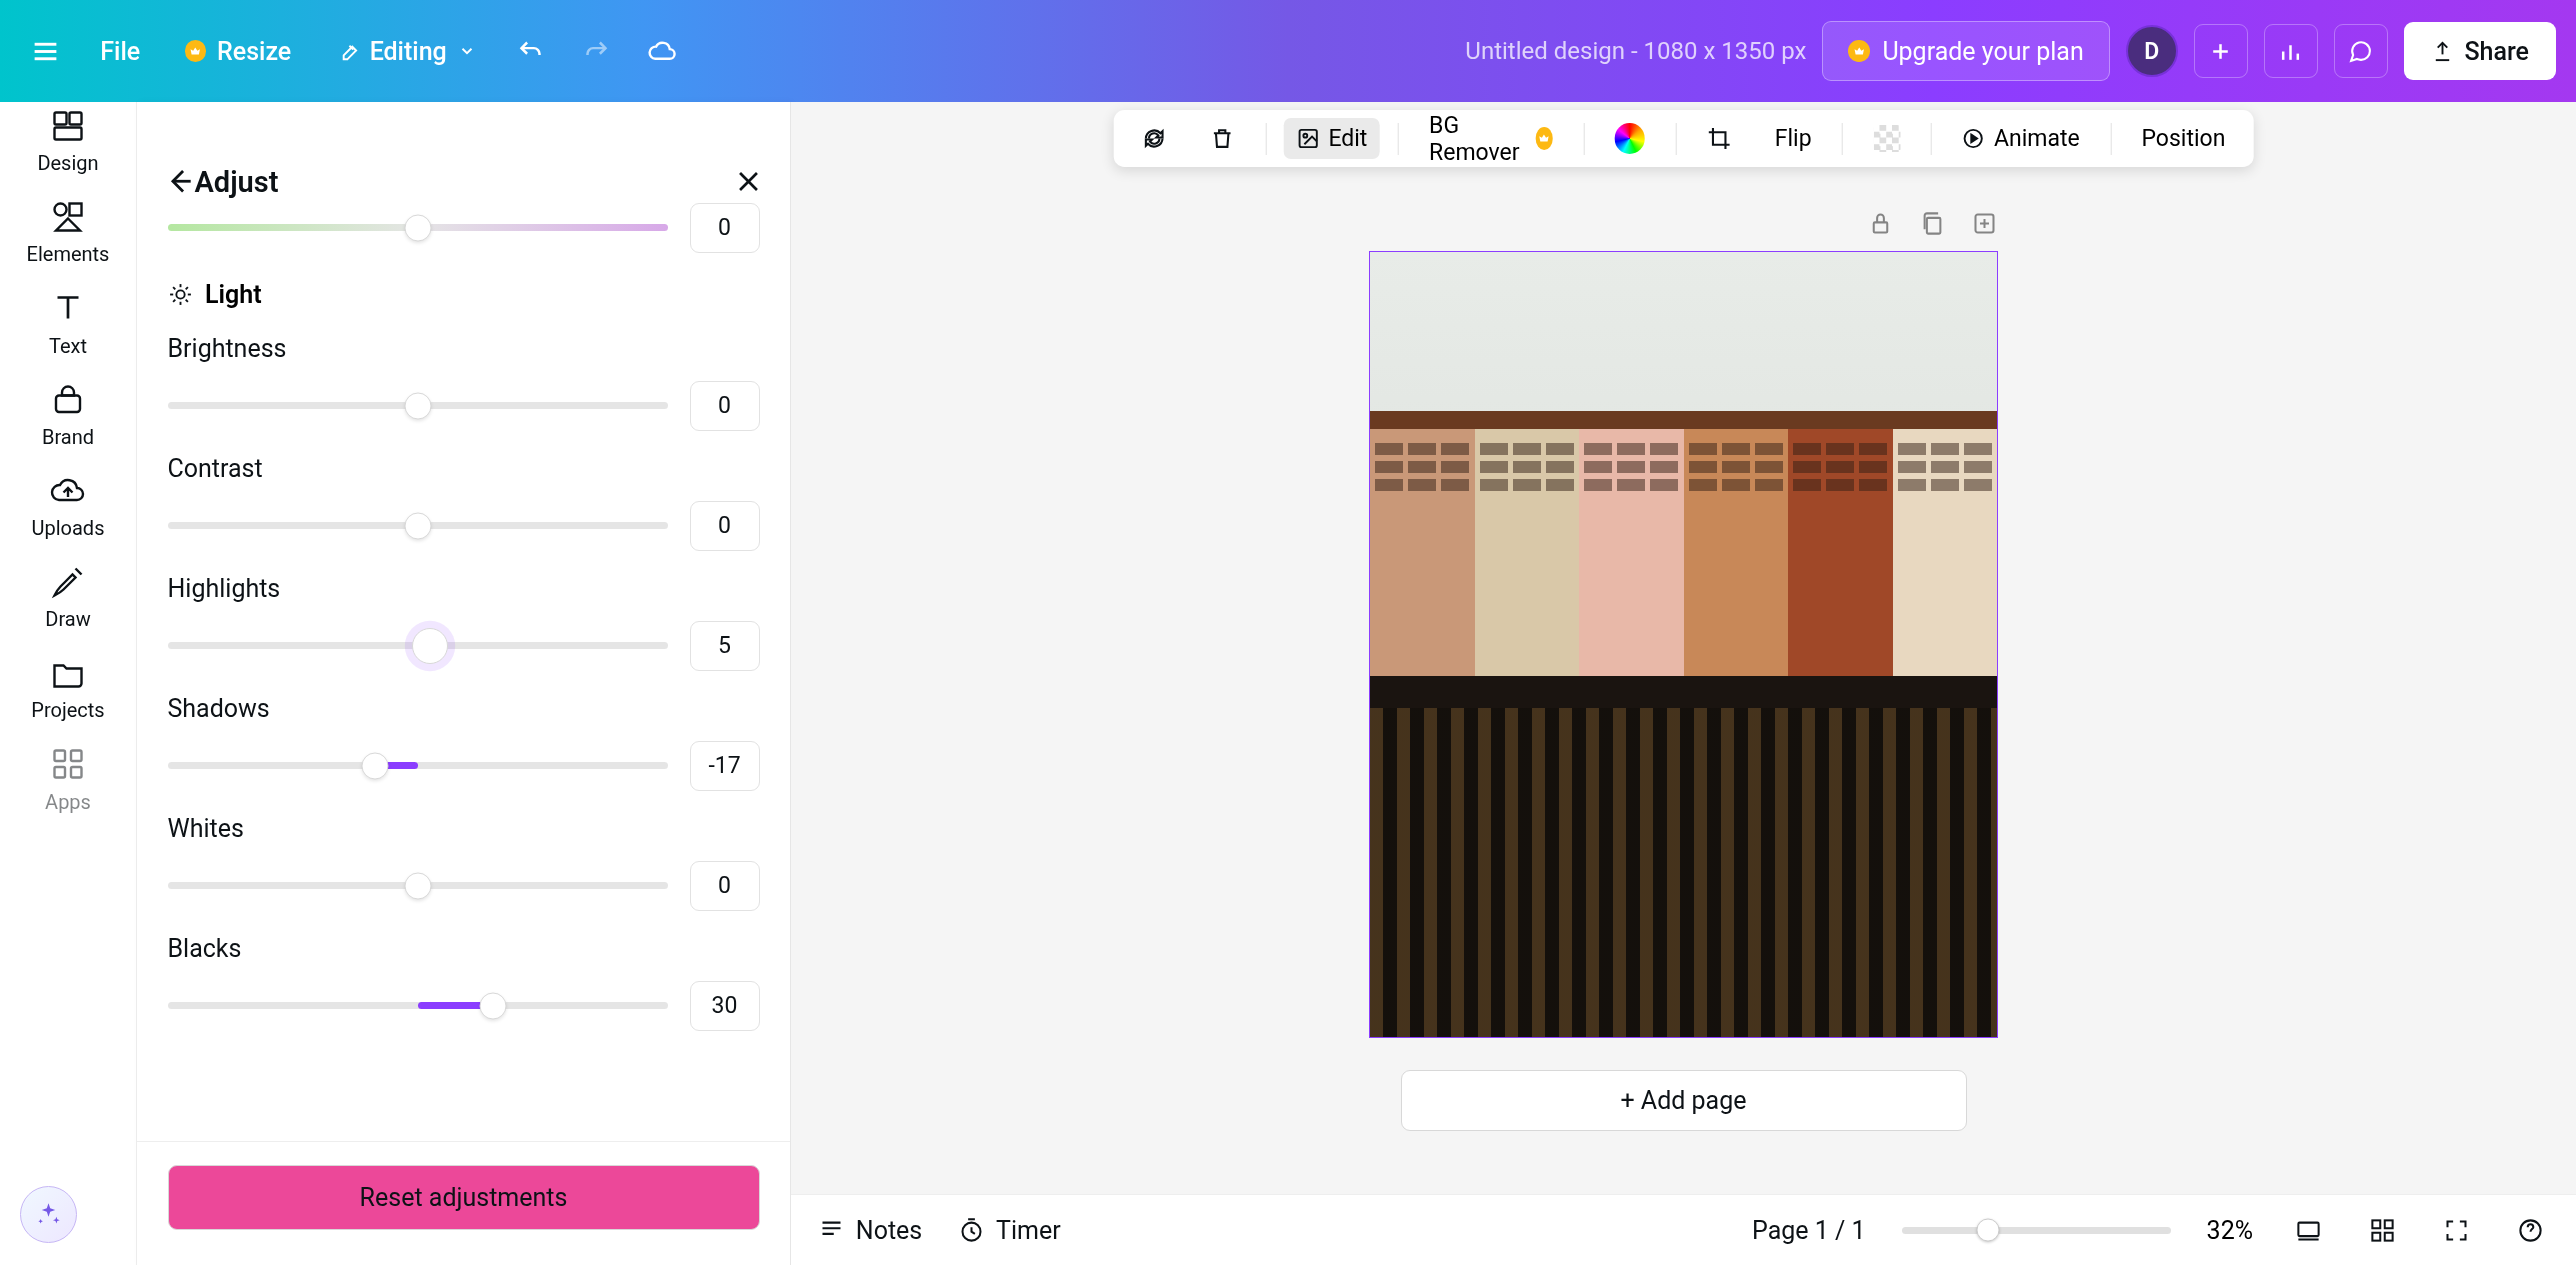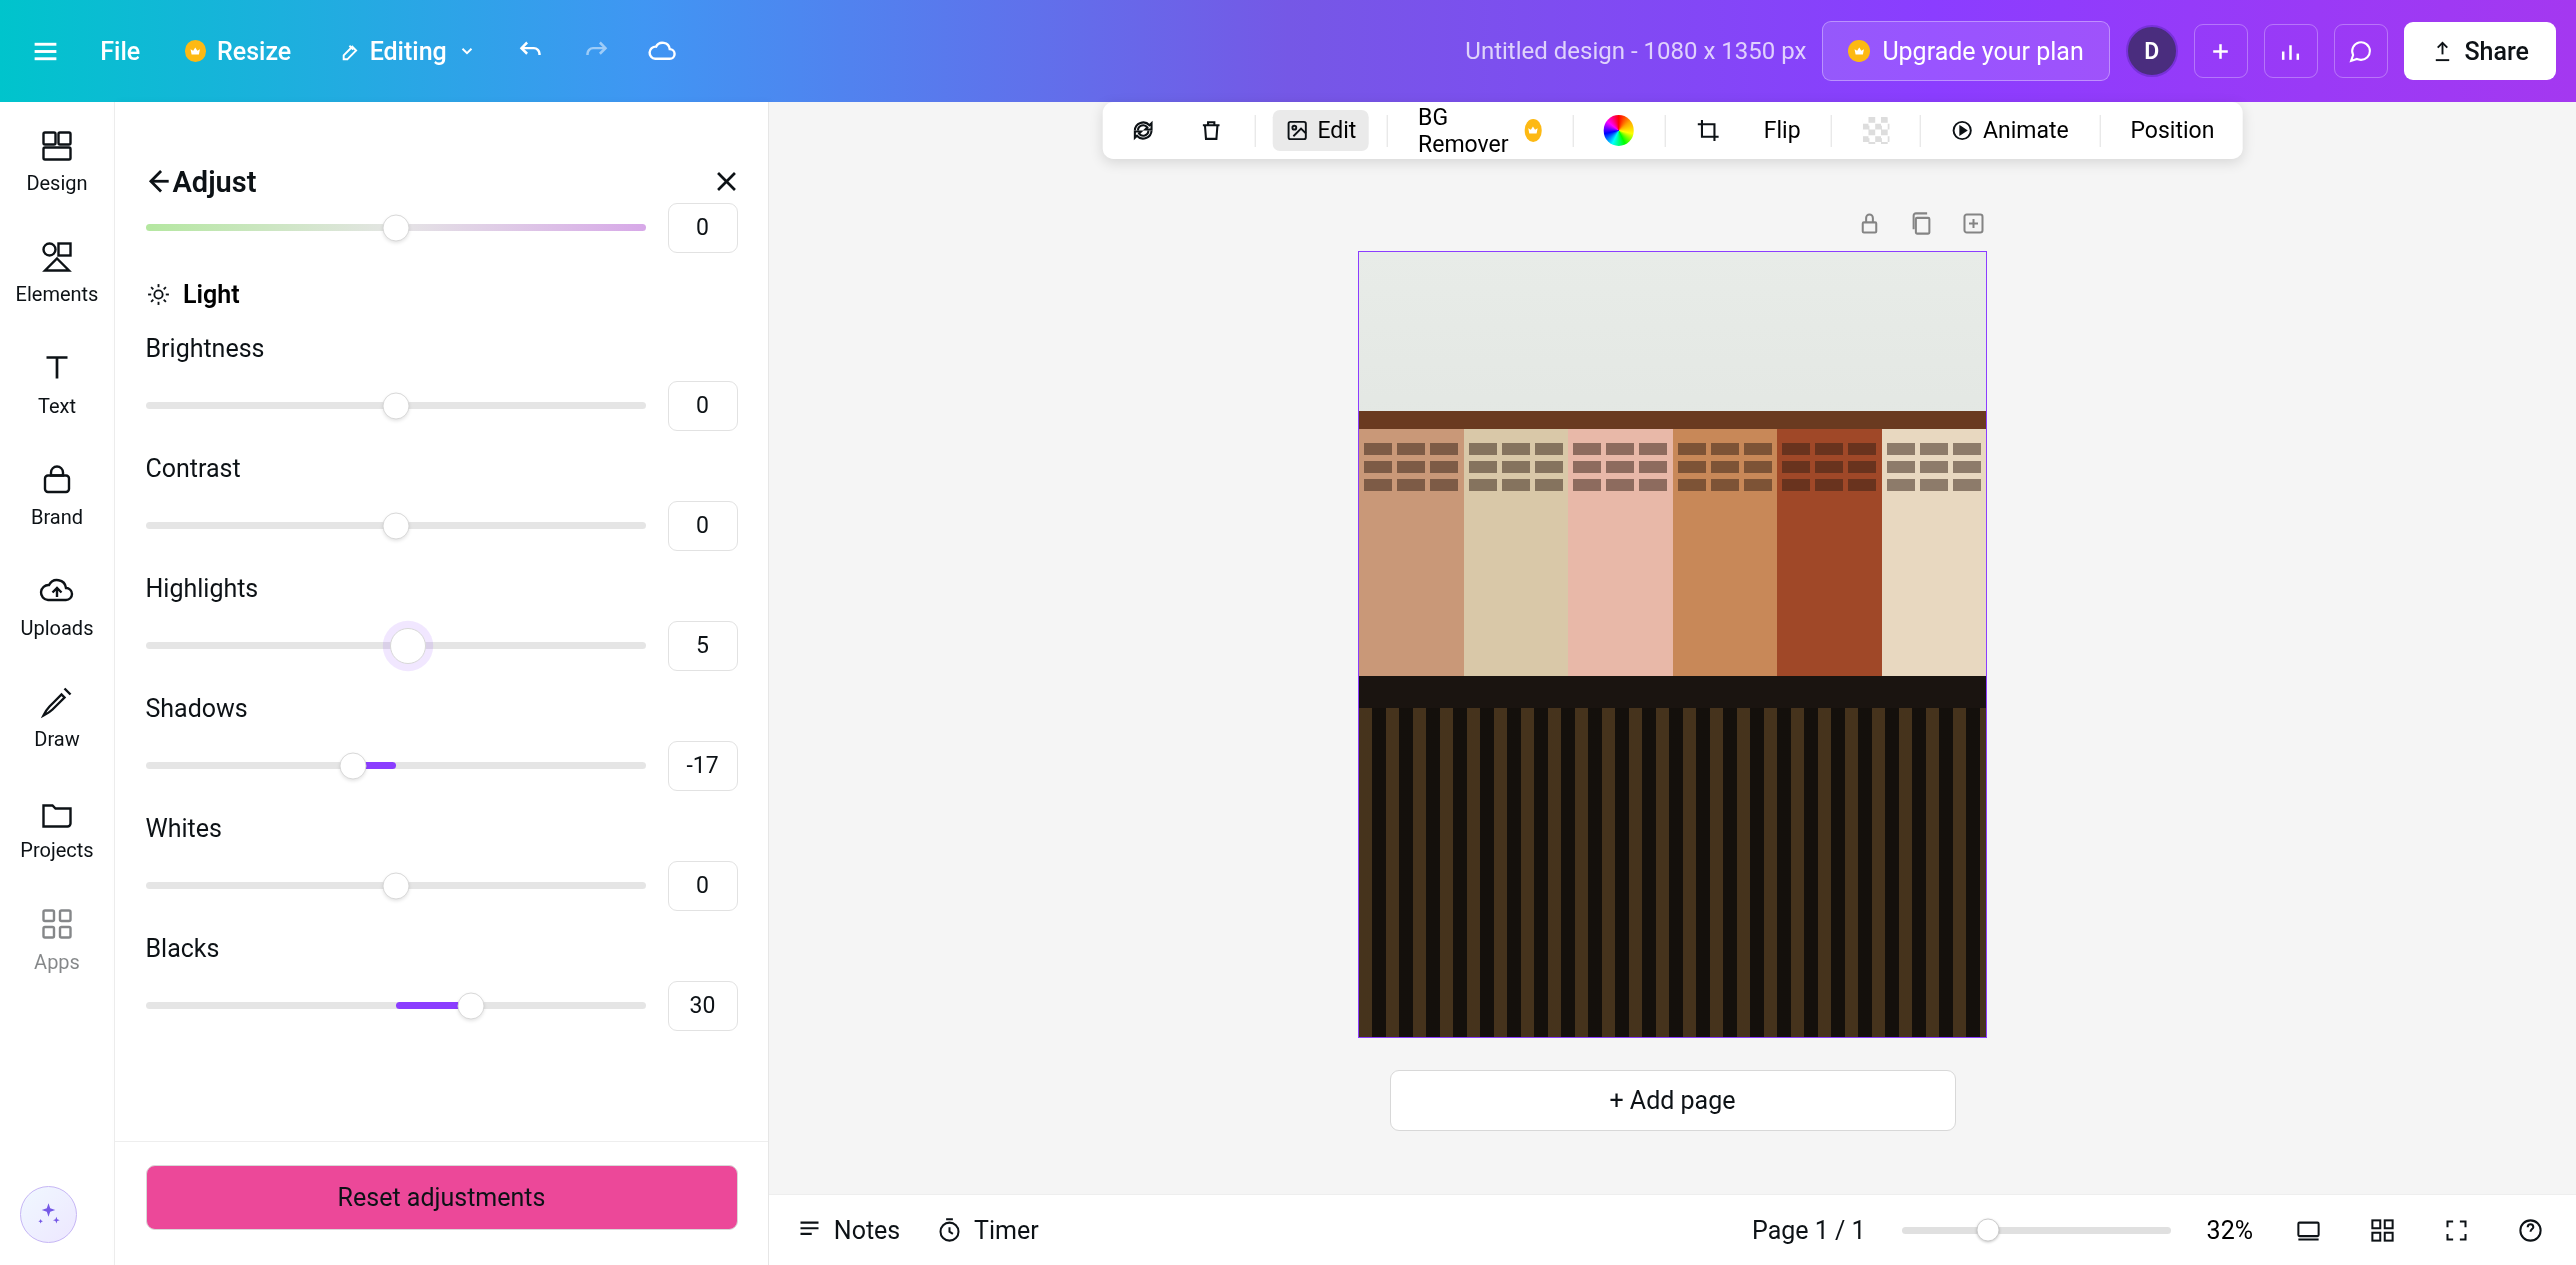--- a/index.html
+++ b/index.html
@@ -16,21 +16,21 @@
 .topbar .title{flex:1;text-align:right;color:#fff;opacity:0.75;font-size:24px;}
 .topbar .upgrade{background:rgba(255,255,255,0.12);border:0.9px solid rgba(255,255,255,0.35);border-radius:9px;padding:14.3px 25px;color:#fff;font-size:25px;display:flex;align-items:center;gap:12.5px;}
 .topbar .avatar{width:52px;height:52px;border-radius:50%;border:2.7px solid #7731d8;background:#4a2d7e;color:#fff;display:flex;align-items:center;justify-content:center;font-size:23px;font-weight:600;}
 .topbar .square-btn{width:54px;height:54px;border:0.9px solid rgba(255,255,255,0.3);border-radius:9px;display:flex;align-items:center;justify-content:center;}
 .topbar .share-btn{background:#fff;border-radius:9px;padding:14.3px 27px;font-size:25px;font-weight:500;color:#0d1216;display:flex;align-items:center;gap:10.8px;}
 
 
 .main{display:flex;height:calc(1266px - 102px);}
 
 
-.rail{width:115px;background:#fff;border-right:0.9px solid #eee;display:flex;flex-direction:column;align-items:center;padding-top:26px;gap:44px;position:relative;}
+.rail{width:137px;background:#fff;border-right:0.9px solid #eee;display:flex;flex-direction:column;align-items:center;padding-top:6px;gap:24px;position:relative;}
 .rail .rail-item{display:flex;flex-direction:column;align-items:center;gap:7.2px;color:#0d1216;cursor:pointer;width:100%;}
 .rail .rail-item svg{width:36px;height:36px;}
 .rail .rail-item span{font-size:20px;color:#0d1216;}
 .rail .magic{position:absolute;bottom:23px;left:20px;width:57px;height:57px;border-radius:50%;border:1.8px solid #c6b6f5;background:linear-gradient(135deg,#f0f8ff,#ede7ff);display:flex;align-items:center;justify-content:center;}
 .rail .magic svg{width:27px;height:27px;}
 
 
 .panel{width:654px;background:#fff;border-right:0.9px solid #e6e6e6;box-shadow:1.8px 0 7.2px rgba(0,0,0,0.04);display:flex;flex-direction:column;position:relative;}
 .panel-head{height:97px;display:flex;align-items:flex-end;padding:0 27px;}
 .panel-head .back{cursor:pointer;}
@@ -47,21 +47,21 @@
 .track .fill{position:absolute;height:7.2px;background:#8b3dff;border-radius:3.6px;}
 .thumb{position:absolute;width:27px;height:27px;background:#fff;border:1.8px solid #d8d8d8;border-radius:50%;top:50%;transform:translate(-50%,-50%);box-shadow:0 1.8px 3.6px rgba(0,0,0,0.1);}
 .thumb.active{width:36px;height:36px;box-shadow:0 0 0 7.2px rgba(139,61,255,0.12);}
 .value-box{width:70px;height:50px;border:0.9px solid #e2e2e2;border-radius:9px;display:flex;align-items:center;justify-content:center;font-size:23px;color:#0d1216;}
 .section-head{display:flex;align-items:center;gap:12.5px;font-size:25px;font-weight:600;margin:27px 0 25px 0;}
 .panel-foot{padding:23px 30.5px 36px 30.5px;border-top:0.9px solid #eee;}
 .reset-btn{width:100%;height:65px;border:0.9px solid #d8d8d8;border-radius:9px;background:#ec4899;font-size:25px;color:#0d1216;display:flex;align-items:center;justify-content:center;cursor:pointer;}
 
 
 .canvas-wrap{flex:1;background:#f5f5f5;position:relative;display:flex;flex-direction:column;}
-.context-bar{position:absolute;top:0;left:50%;transform:translateX(-50%);background:#fff;border-radius:10.8px;height:57px;display:flex;align-items:center;padding:0 16px;gap:18px;box-shadow:0 3.6px 12.5px rgba(0,0,0,0.12);}
+.context-bar{position:absolute;top:8px;left:50%;transform:translateX(-50%);background:#fff;border-radius:10.8px;height:57px;display:flex;align-items:center;padding:0 16px;gap:18px;box-shadow:0 3.6px 12.5px rgba(0,0,0,0.12);}
 .context-bar .cbtn{display:flex;align-items:center;gap:9px;font-size:23px;padding:7.2px 12.5px;border-radius:7.2px;cursor:pointer;}
 .context-bar .cbtn.active{background:#eaeaea;}
 .context-bar .sep{width:0.9px;height:32px;background:#e0e0e0;}
 .context-bar .color-circle{width:30.5px;height:30.5px;border-radius:50%;background:conic-gradient(red,orange,yellow,lime,cyan,blue,magenta,red);}
 .context-bar .checker{width:27px;height:27px;background:conic-gradient(#ddd 25%,#fff 25% 50%,#ddd 50% 75%,#fff 75%);background-size:12.5px 12.5px;border-radius:3.6px;}
 
 .canvas-center{flex:1;display:flex;flex-direction:column;align-items:center;justify-content:flex-start;padding-top:108px;}
 .page-actions{display:flex;gap:25px;margin-bottom:14.3px;justify-content:flex-end;width:629px;}
 .page-actions svg{width:27px;height:27px;opacity:0.7;}
 .page{width:629px;height:787px;background:#ddd;border:1.8px solid #8b3dff;position:relative;overflow:hidden;}

